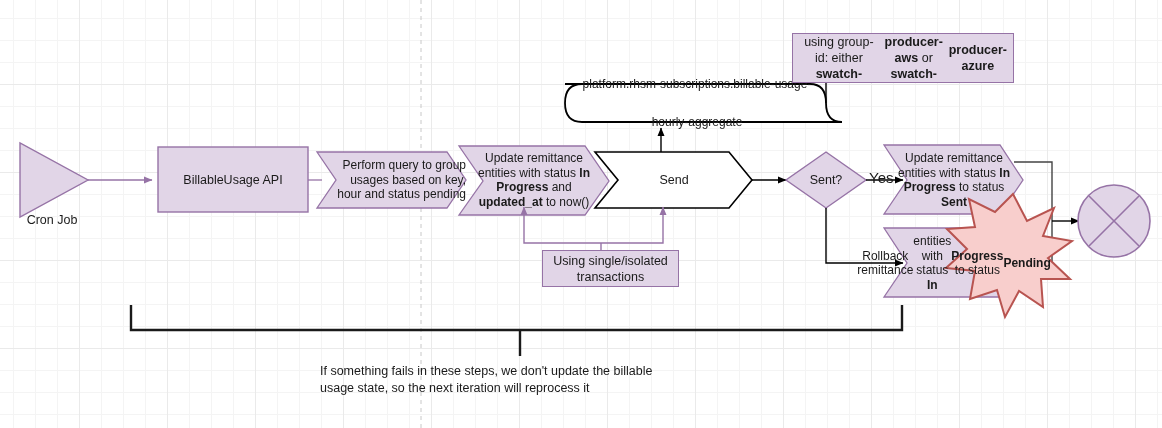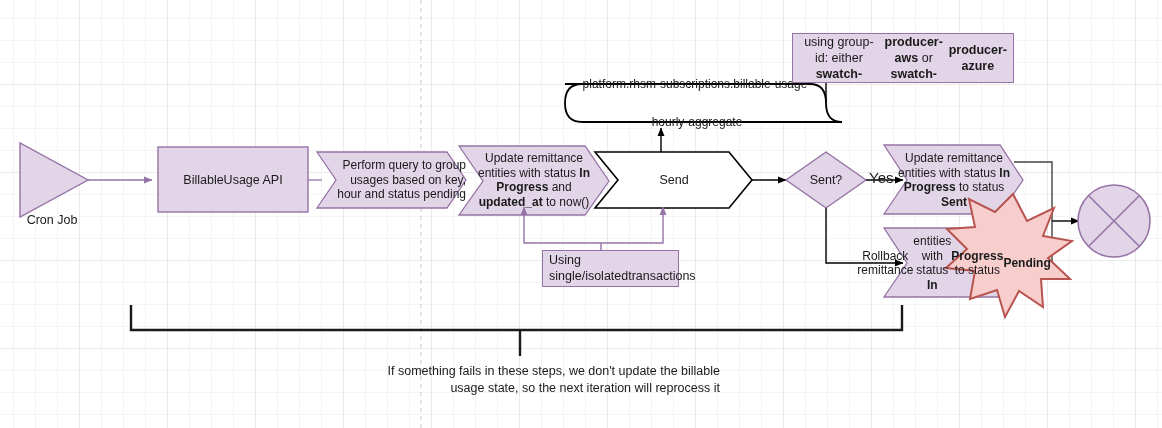--- a/index.html
+++ b/index.html
@@ -58,21 +58,21 @@
     padding: 2px 6px;
   }
   .note-box.left-align {
     justify-content: flex-start;
     text-align: left;
     align-items: center;
   }
   .note-box b { font-weight: bold; }
   .plain-text {
     position: absolute;
-    text-align: right;
+    text-align: left;
     color: #1a1a1a;
     font-size: 12.5px;
     line-height: 17px;
   }
   .edge-label {
     position: absolute;
     color: #1a1a1a;
     font-size: 15px;
     background: transparent;
     line-height: 12px;
@@ -196,21 +196,21 @@
     <span><b>Progress</b><span> to status</span></span>
     <span><b>Pending</b></span>
   </div>
 
   <div class="note-box" style="left:792px; top:33px; width:222px; height:50px; flex-direction:row;">
     <span><span>using group-id: either </span><b>swatch-</b></span>
     <span><b>producer-aws</b><span> or </span><b>swatch-</b></span>
     <span><b>producer-azure</b></span>
   </div>
 
-  <div class="note-box left-align" style="left:542px; top:250px; width:137px; height:37px; flex-direction:row; align-items:flex-end;">
+  <div class="note-box left-align" style="left:542px; top:250px; width:137px; height:37px; flex-direction:column; align-items:center;">
     <span>Using single/isolated</span>
     <span>transactions</span>
   </div>
 
   <div class="plain-text" style="left:320px; top:363px; width:400px;">
     <div>If something fails in these steps, we don't update the billable</div>
     <div>usage state, so the next iteration will reprocess it</div>
   </div>
 
 </div>

